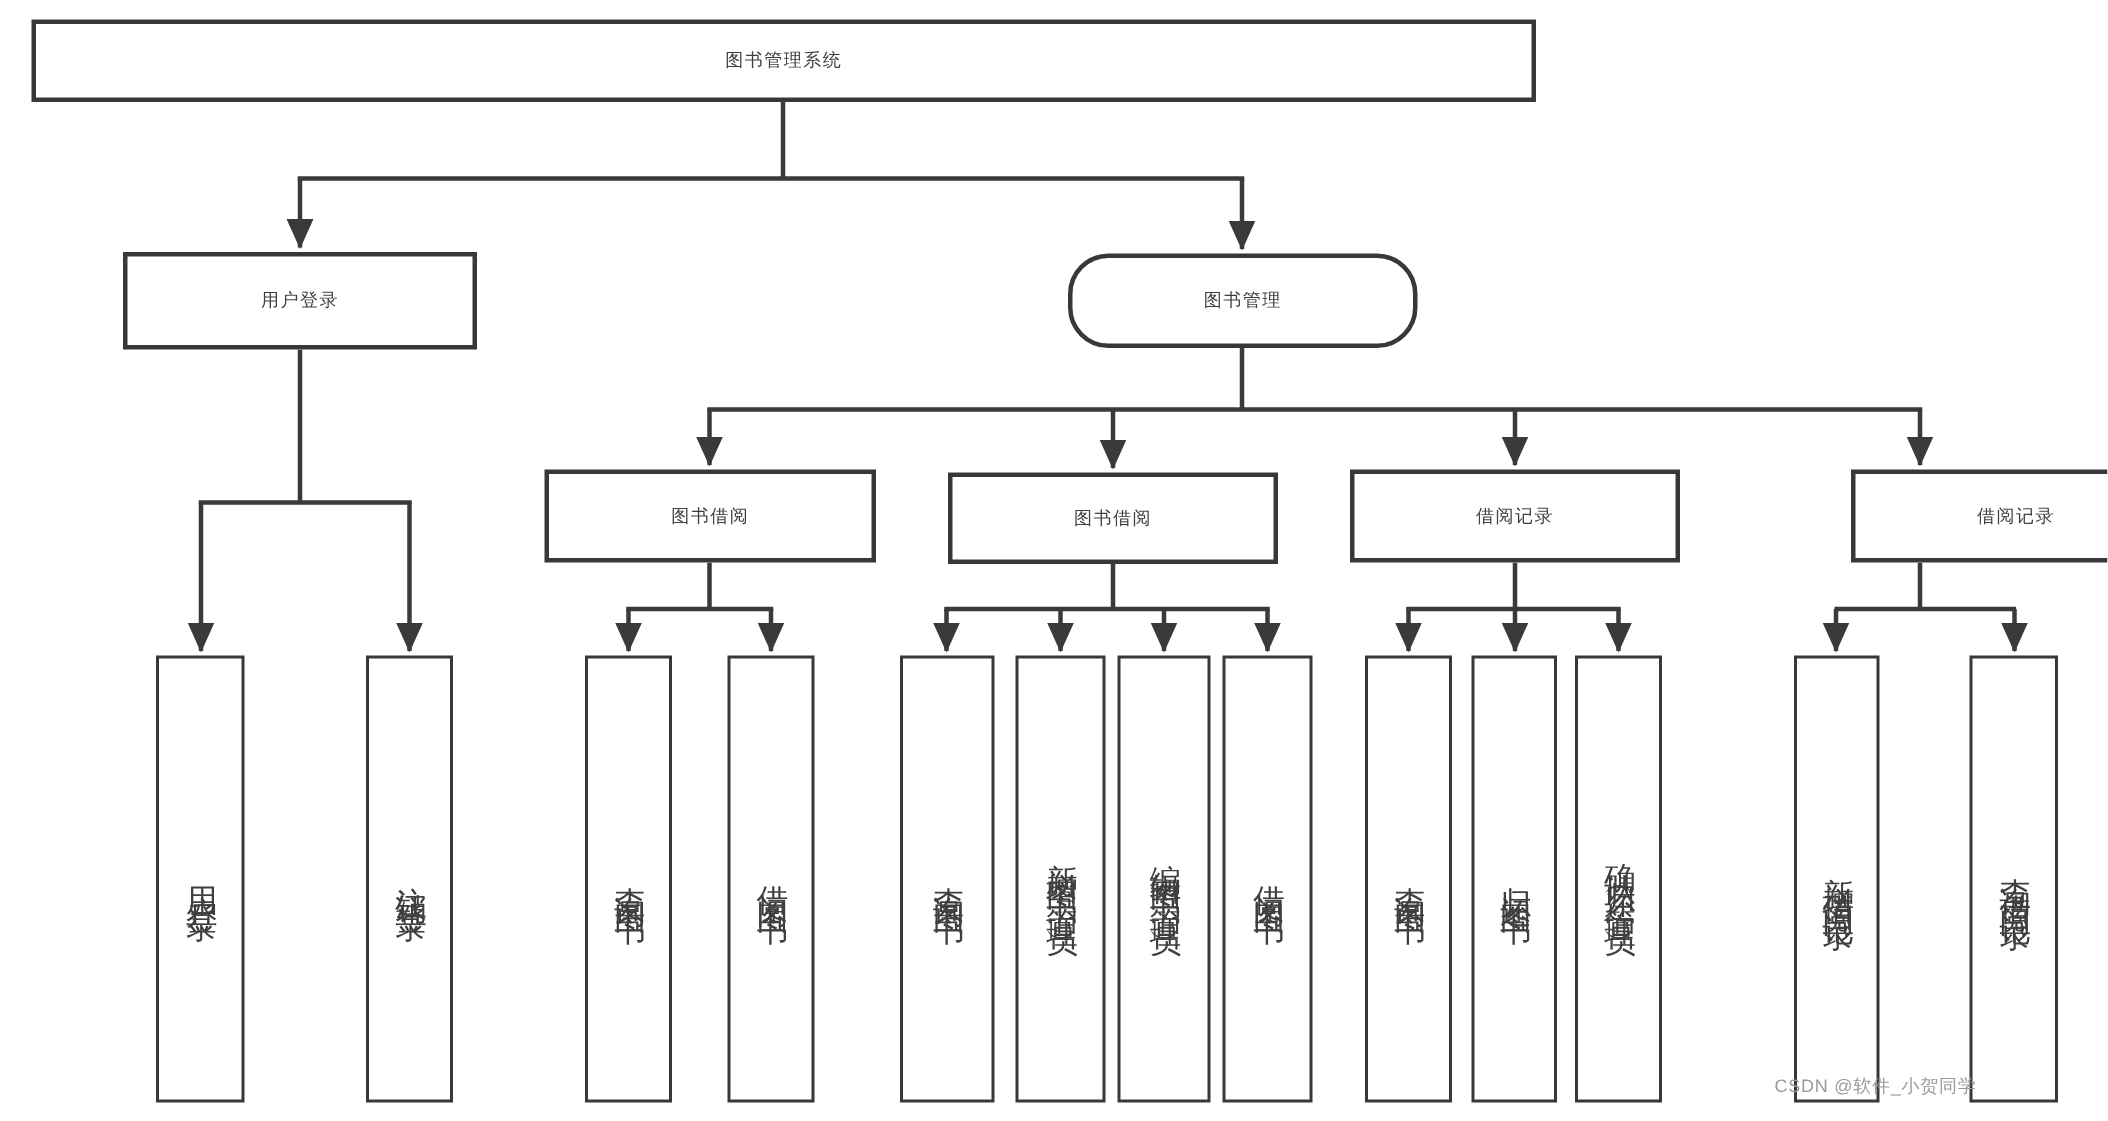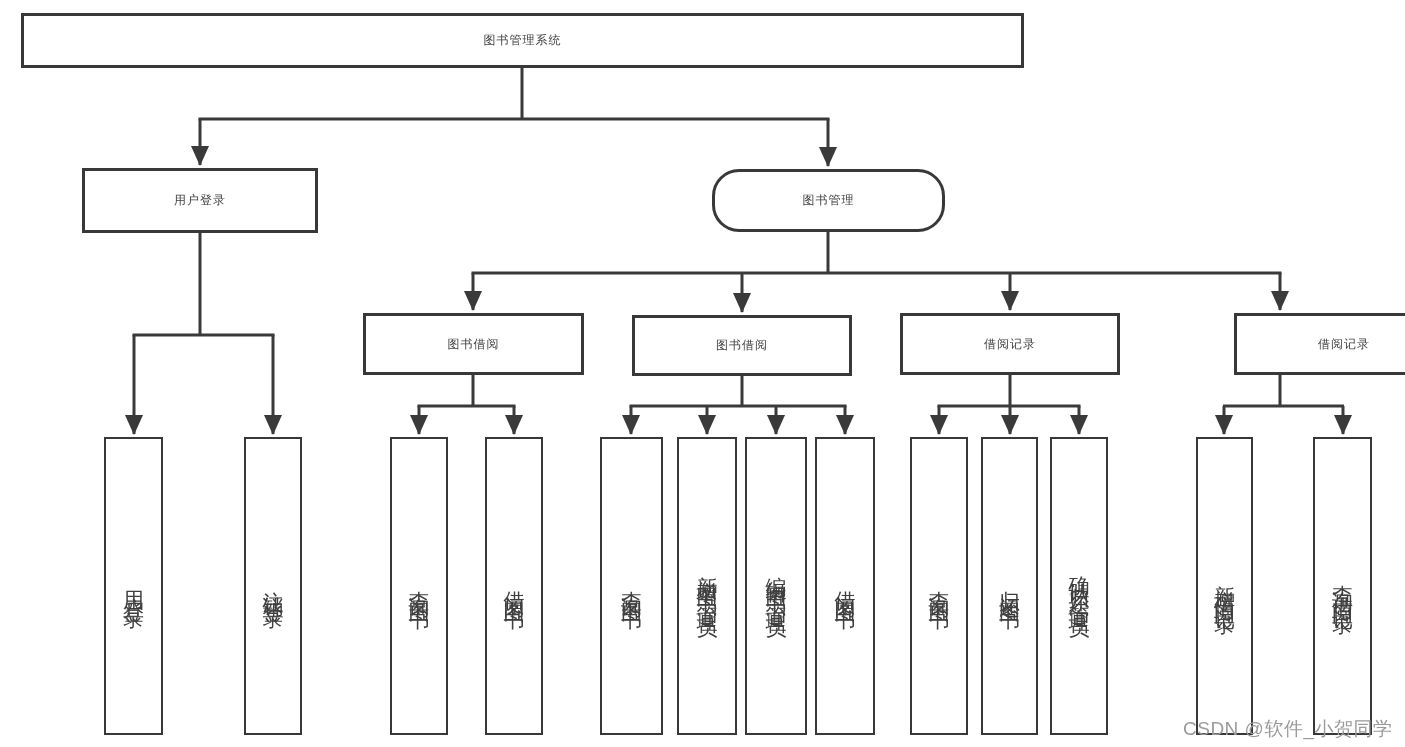--- a/index.html
+++ b/index.html
@@ -50,21 +50,21 @@
     letter-spacing: 6px;
     line-height: 1.15;
     font-size: 21px;
     color: #3f3f3f;
     white-space: nowrap;
   }
   .watermark {
     position: absolute;
     left: 1183px;
     top: 716px;
-    font-size: 19px;
+    font-size: 12px;
     color: #9a9a9a;
     letter-spacing: 0.5px;
     z-index: 3;
     white-space: nowrap;
   }
 </style>
 </head>
 <body>
 
 <div class="canvas">

